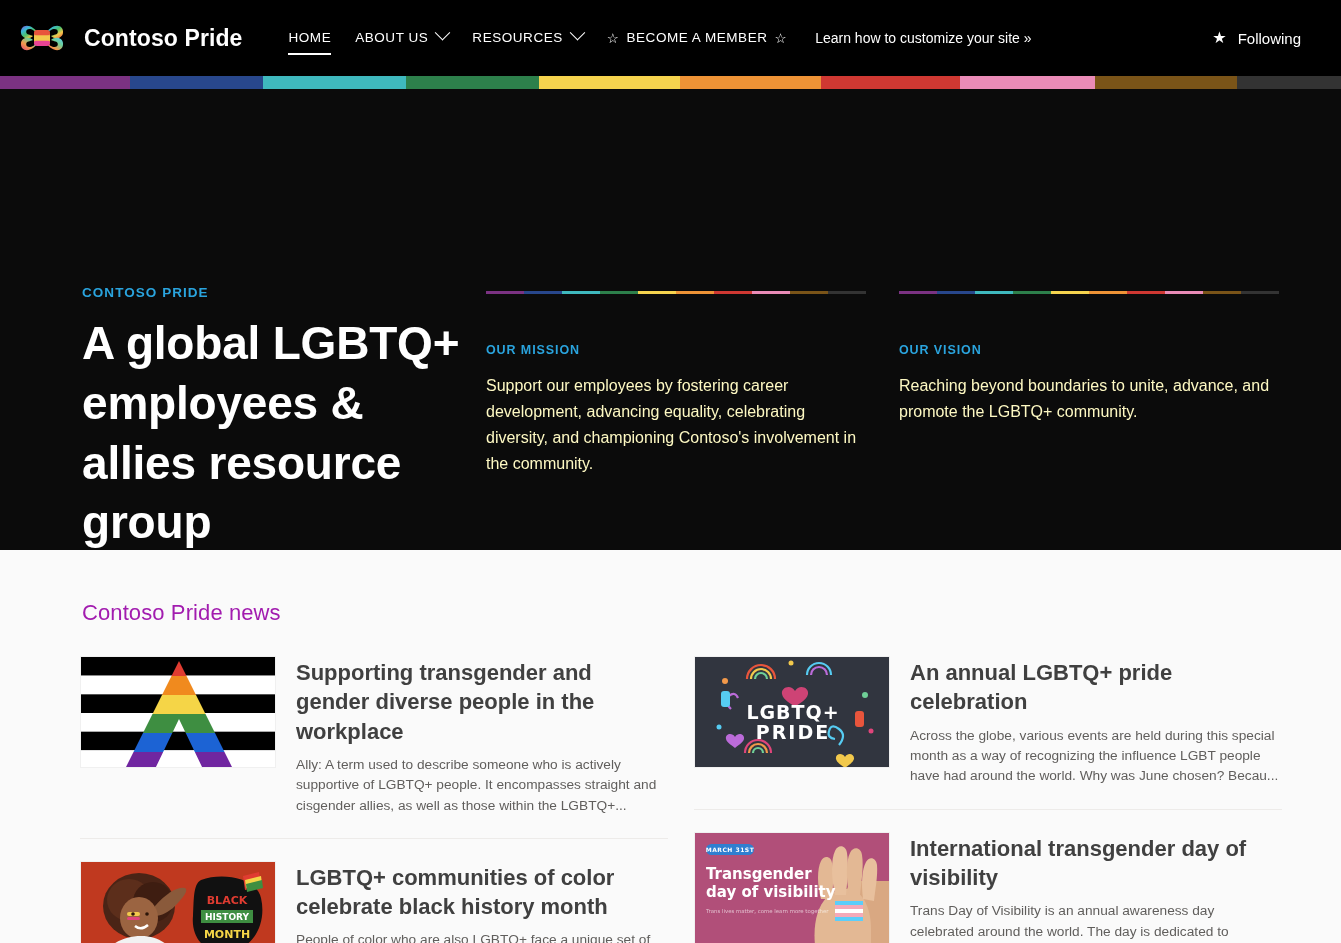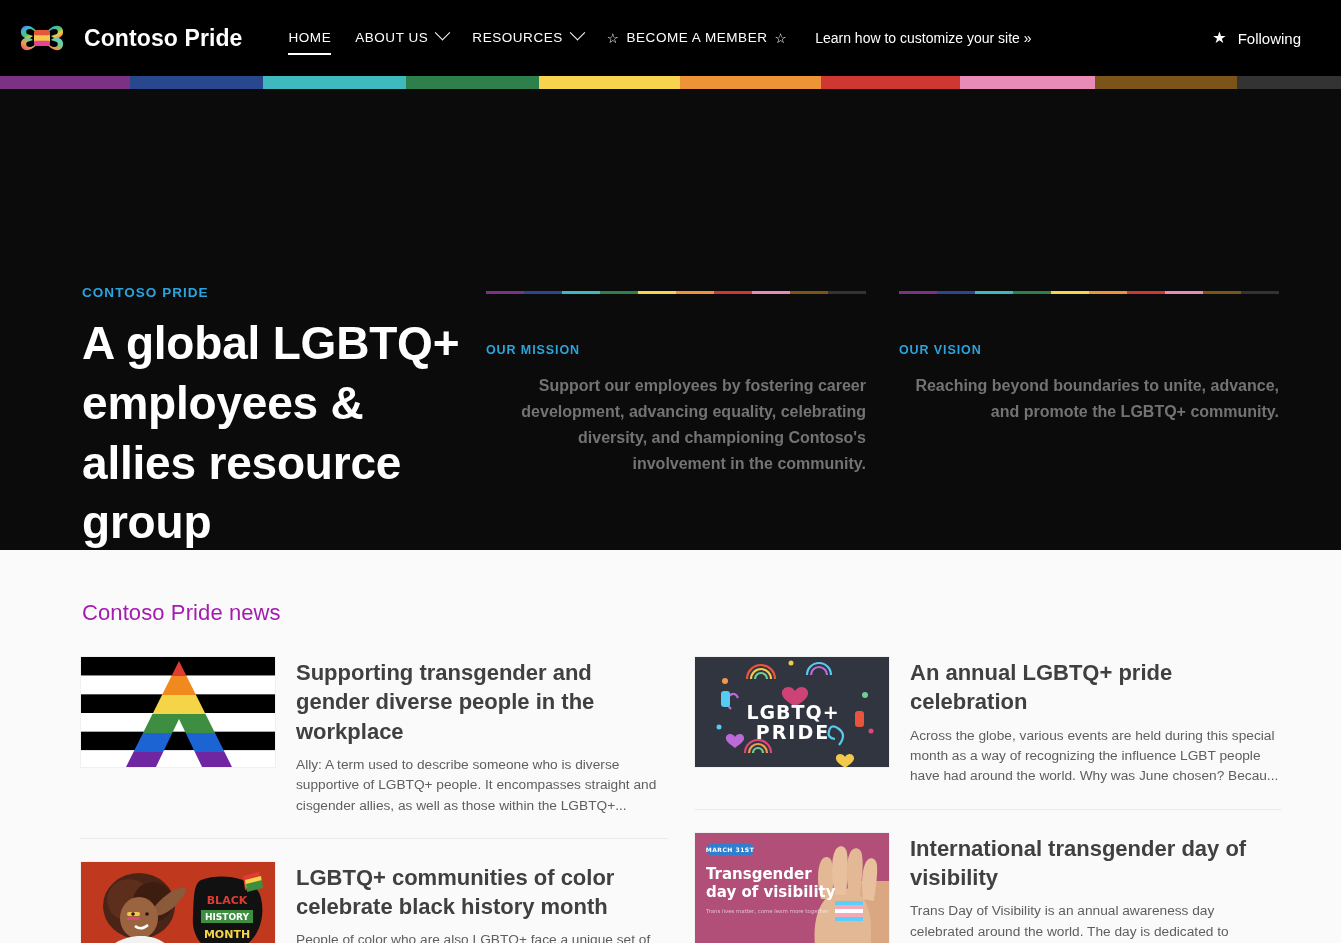--- a/index.html
+++ b/index.html
@@ -140,25 +140,24 @@
     margin-bottom: 49px;
   }
   .colhead {
     color: #2AA4DE;
     font-size: 12.5px;
     font-weight: 700;
     letter-spacing: .9px;
     margin-bottom: 16px;
   }
   .coltext {
-    color: #737373;
+    color: #fef9c3;
     font-size: 16px;
     line-height: 1.62;
-    font-weight: 700;
-    text-align: right;
+    font-weight: 400;
   }
 
   
   .news {
     background: #FAFAFA;
     height: 406px;
     padding: 50px 0 0 0;
   }
   .news-head {
     font-size: 22px;
@@ -351,21 +350,21 @@
                 <rect x="0" y="38" width="196" height="19" fill="#F5D547"></rect>
                 <rect x="0" y="57" width="196" height="19" fill="#3E8E41"></rect>
                 <rect x="0" y="76" width="196" height="19" fill="#1C63D4"></rect>
                 <rect x="0" y="95" width="196" height="19" fill="#7026A0"></rect>
               </g>
             </g>
           </svg>
         </div>
         <div class="news-body">
           <div class="news-title">Supporting transgender and gender diverse people in the workplace</div>
-          <div class="news-desc">Ally: A term used to describe someone who is diverse supportive of LGBTQ+ people. It encompasses straight and cisgender allies, as well as those within the LGBTQ+...</div>
+          <div class="news-desc">Ally: A term used to describe someone who is actively supportive of LGBTQ+ people. It encompasses straight and cisgender allies, as well as those within the LGBTQ+...</div>
         </div>
       </div>
 
       <div class="news-sep"></div>
 
       <div class="news-row">
         <div class="thumb bhm">
           <svg viewBox="0 0 196 112" width="196" height="112" preserveAspectRatio="none" aria-hidden="true">
             <rect width="196" height="112" fill="#C0391F"></rect>
 

